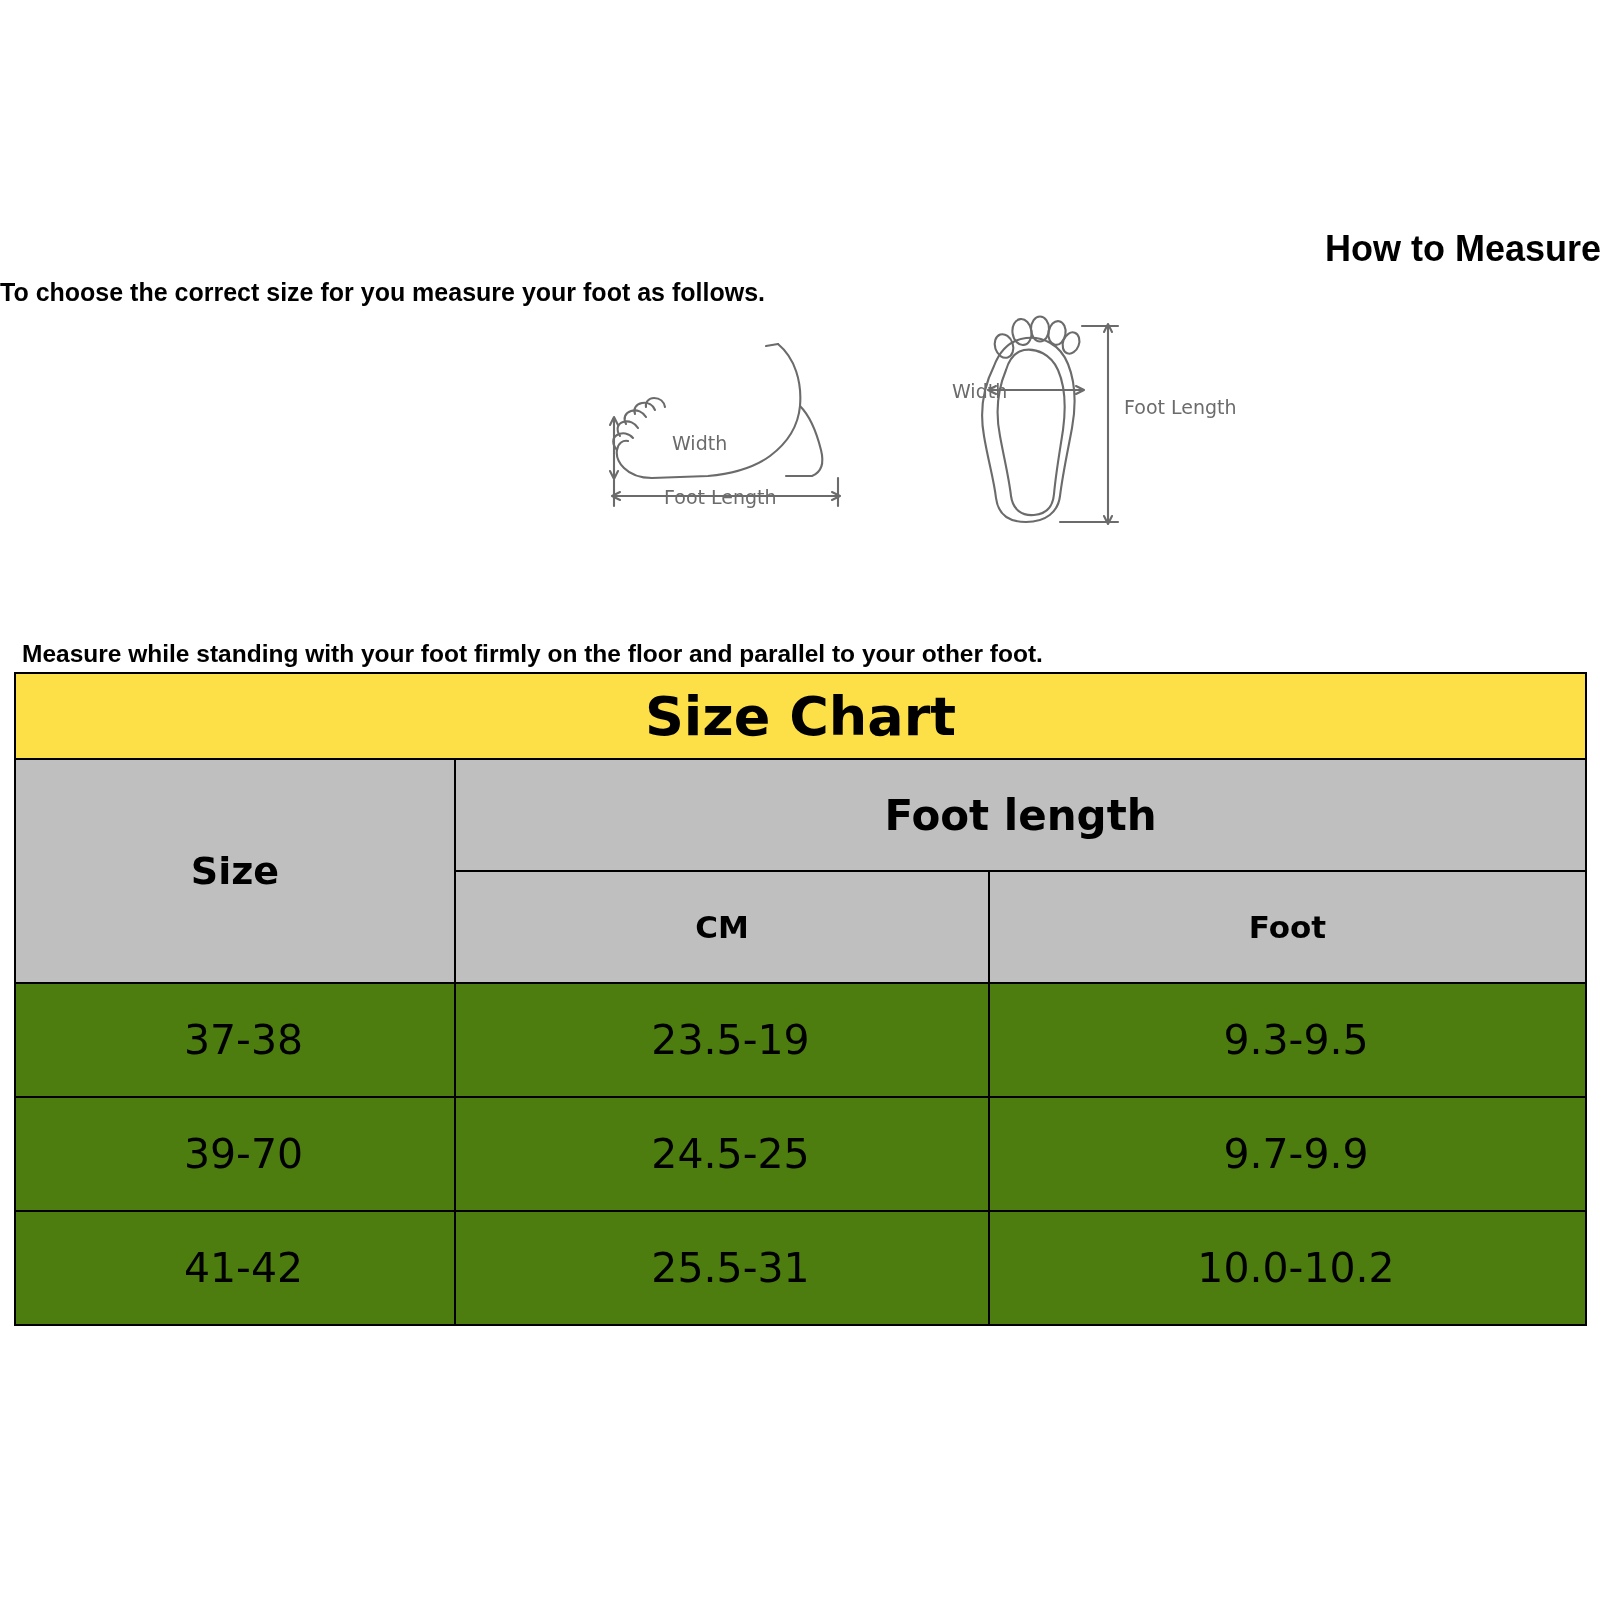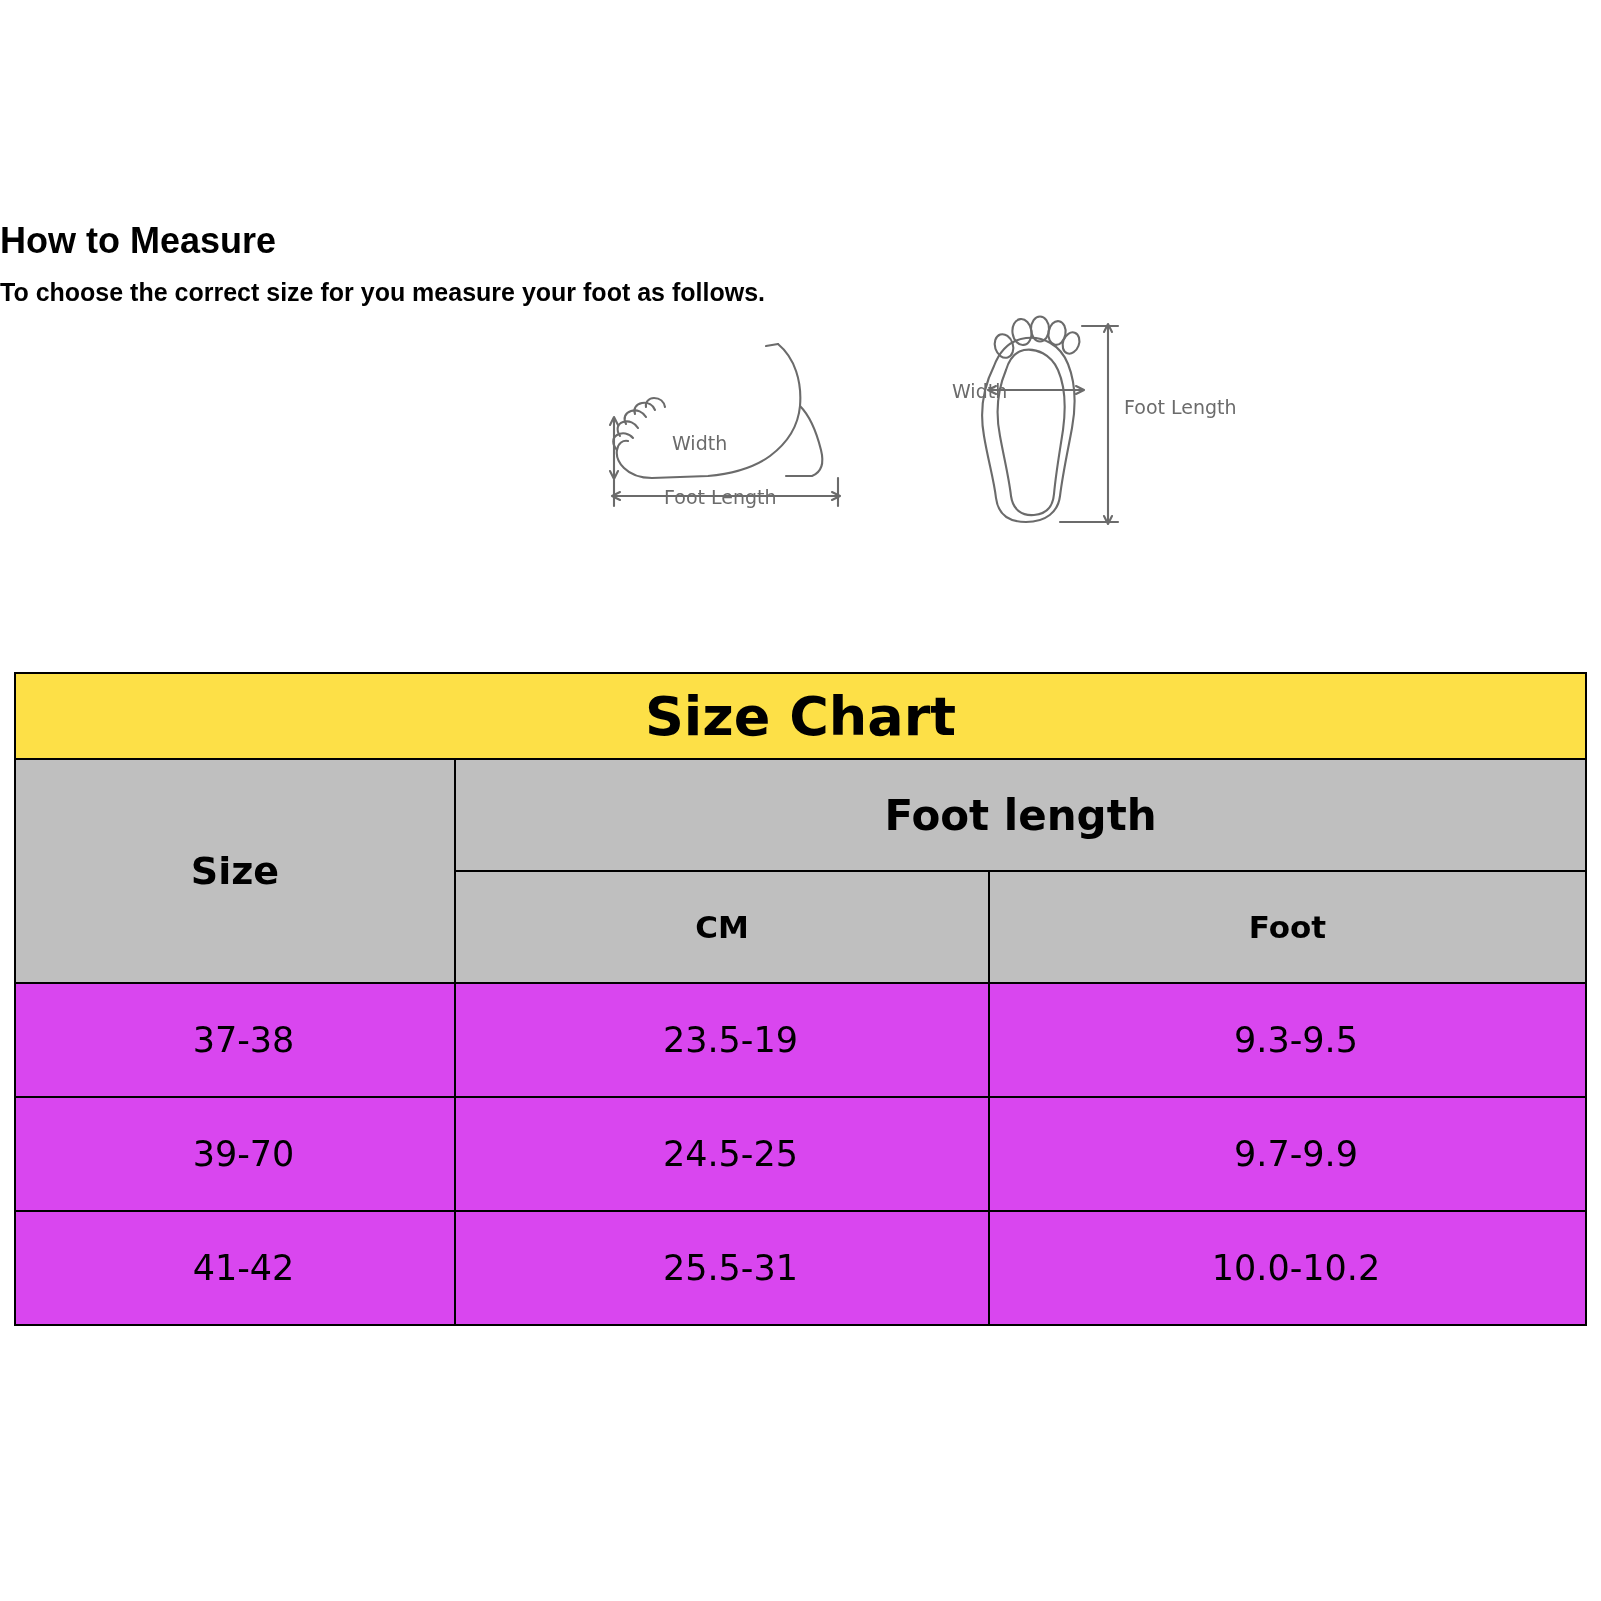--- a/index.html
+++ b/index.html
@@ -20,23 +20,23 @@
     left: 0; top: 0;
     width: 1601px;
     height: 1601px;
     background: #fff;
   }
 
   
   .howto-title {
     position: absolute;
     left: 0;
-    top: 220px;
-    width: 1601px;
-    text-align: left;
+    top: 228px;
+    width: 1601px;
+    text-align: right;
     font-family: "Liberation Sans", sans-serif;
     font-weight: bold;
     font-size: 36px;
     letter-spacing: 0px;
   }
   .howto-sub {
     position: absolute;
     left: 0;
     top: 278px;
     width: 1601px;
@@ -102,22 +102,22 @@
   .hdr-footlength {
     font-size: 42px;
     height: 108px;
   }
   .hdr-unit {
     font-size: 31px;
     height: 108px;
   }
   .data-cell {
     height: 110px;
-    font-size: 35px;
-    background: #d946ef;
+    font-size: 41px;
+    background: #4d7c0f;
     padding-left: 18px;
   }
   .col-size { width: 440px; }
   .col-cm   { width: 534px; }
   .col-in   { width: 597px; }
 </style>
 </head>
 <body>
 
 <div class="page">
@@ -192,20 +192,21 @@
       </g>
       <g font-family="DejaVu Sans, sans-serif" font-size="19" fill="#6b6b6b">
         <text x="82" y="140">Width</text>
         <text x="74" y="194">Foot Length</text>
         <text x="362" y="88">Width</text>
         <text x="534" y="104">Foot Length</text>
       </g>
     </svg>
   </div>
 
+  <div class="stand-note">Measure while standing with your foot firmly on the floor and parallel to your other foot.</div>
 
   <div class="table-wrap">
     <table class="size-chart">
       <colgroup>
         <col class="col-size">
           <col class="col-cm">
           <col class="col-in">
       </colgroup>
       <tbody>
         <tr>

